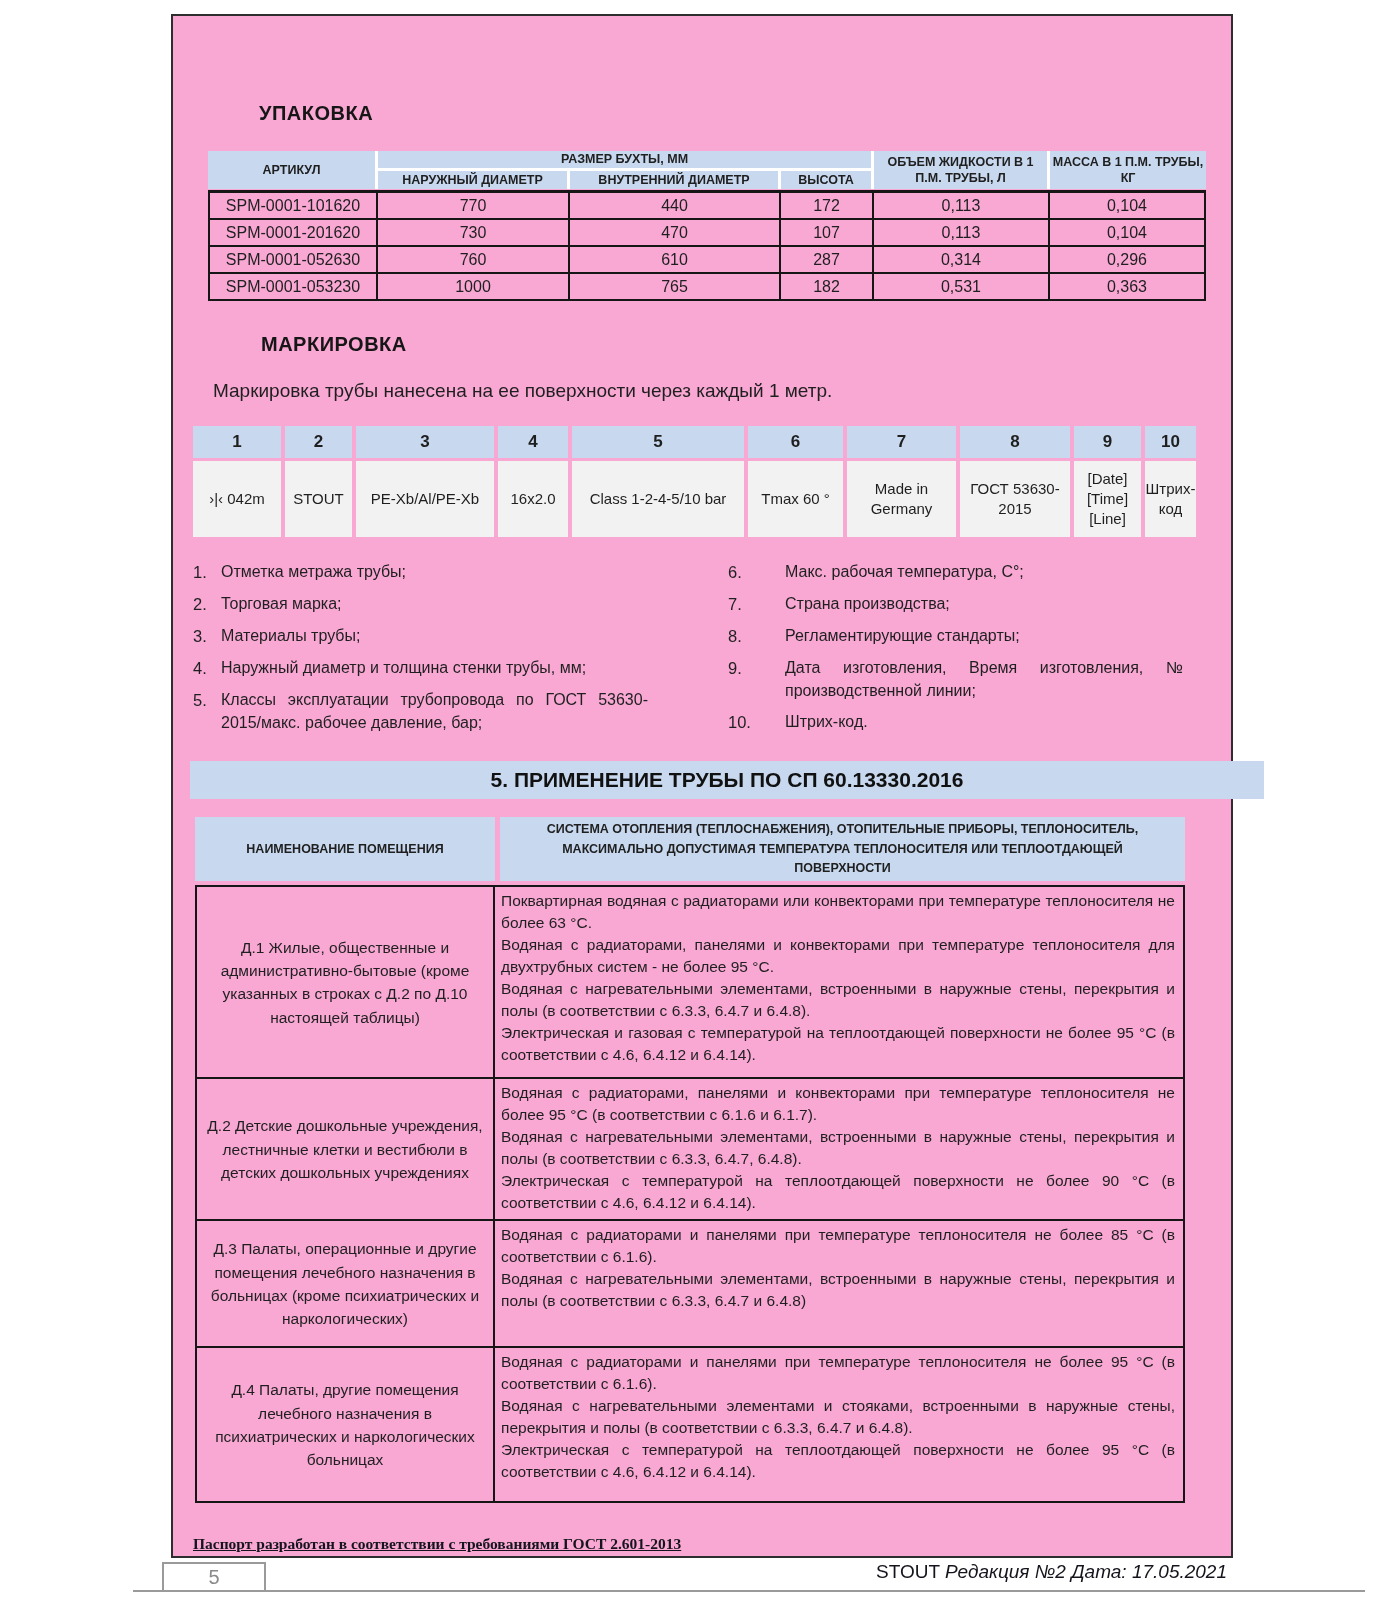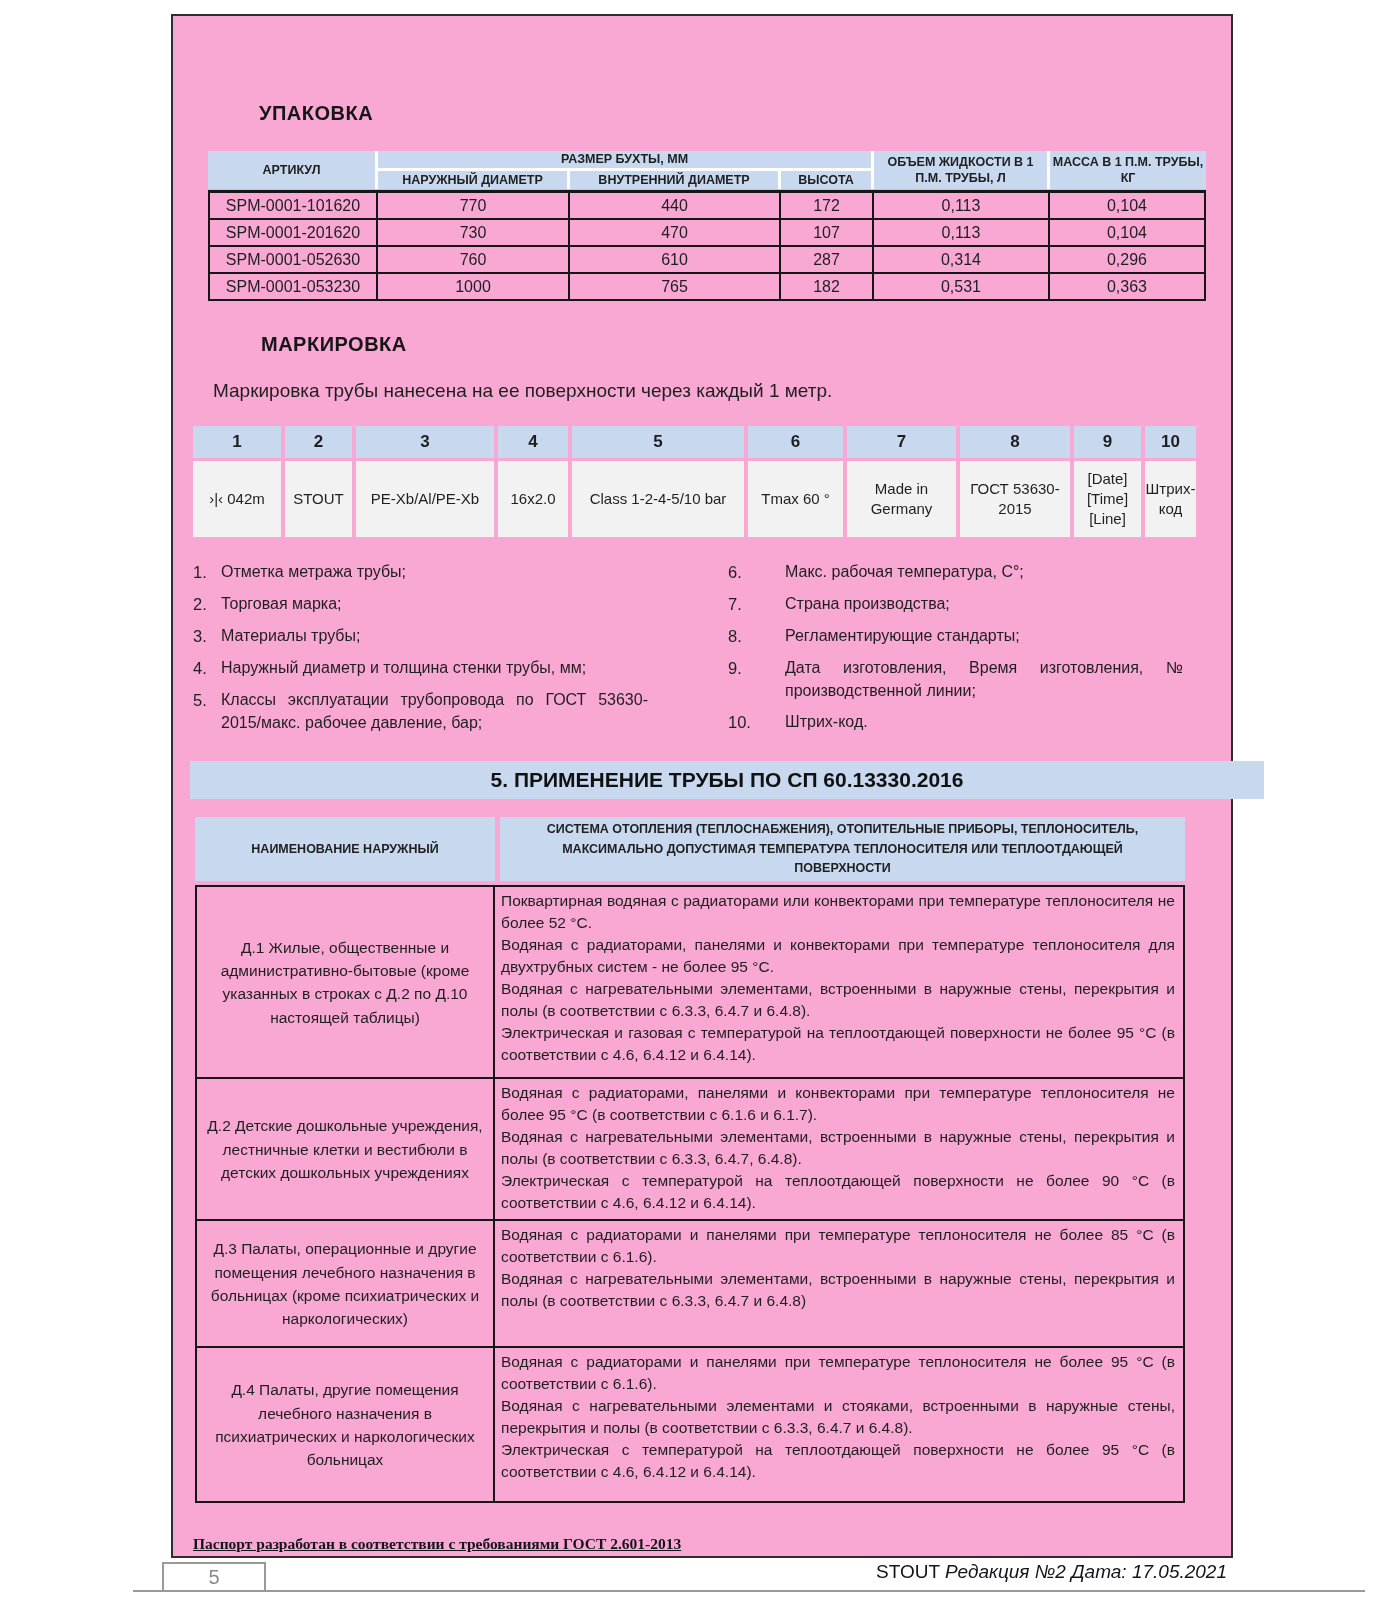--- a/index.html
+++ b/index.html
@@ -221,28 +221,28 @@
           <div class="lnum">10.</div>
           <div class="ltext">Штрих-код.</div>
         </div>
       </div>
     </div>
 
     <div class="banner">5. ПРИМЕНЕНИЕ ТРУБЫ ПО СП 60.13330.2016</div>
 
     <div class="app">
       <div class="app-head">
-        <div class="ah room">НАИМЕНОВАНИЕ НАРУЖНЫЙ</div>
+        <div class="ah room">НАИМЕНОВАНИЕ ПОМЕЩЕНИЯ</div>
         <div class="ah sys">СИСТЕМА ОТОПЛЕНИЯ (ТЕПЛОСНАБЖЕНИЯ), ОТОПИТЕЛЬНЫЕ ПРИБОРЫ, ТЕПЛОНОСИТЕЛЬ, МАКСИМАЛЬНО ДОПУСТИМАЯ ТЕМПЕРАТУРА ТЕПЛОНОСИТЕЛЯ ИЛИ ТЕПЛООТДАЮЩЕЙ ПОВЕРХНОСТИ</div>
       </div>
       <div class="app-body">
         <div class="ar r0">
           <div class="room">Д.1 Жилые, общественные и административно-бытовые (кроме указанных в строках с Д.2 по Д.10 настоящей таблицы)</div>
           <div class="sys">
-            <p>Поквартирная водяная с радиаторами или конвекторами при температуре теплоносителя не более 52 °С.</p>
+            <p>Поквартирная водяная с радиаторами или конвекторами при температуре теплоносителя не более 63 °С.</p>
             <p>Водяная с радиаторами, панелями и конвекторами при температуре теплоносителя для двухтрубных систем - не более 95 °С.</p>
             <p>Водяная с нагревательными элементами, встроенными в наружные стены, перекрытия и полы (в соответствии с 6.3.3, 6.4.7 и 6.4.8).</p>
             <p> Электрическая и газовая с температурой на теплоотдающей поверхности не более 95 °С (в соответствии с 4.6, 6.4.12 и 6.4.14).</p>
           </div>
         </div>
         <div class="ar r1">
           <div class="room">Д.2 Детские дошкольные учреждения, лестничные клетки и вестибюли в детских дошкольных учреждениях</div>
           <div class="sys">
             <p>Водяная с радиаторами, панелями и конвекторами при температуре теплоносителя не более 95 °С (в соответствии с 6.1.6 и 6.1.7).</p>
             <p>Водяная с нагревательными элементами, встроенными в наружные стены, перекрытия и полы (в соответствии с 6.3.3, 6.4.7, 6.4.8).</p>

